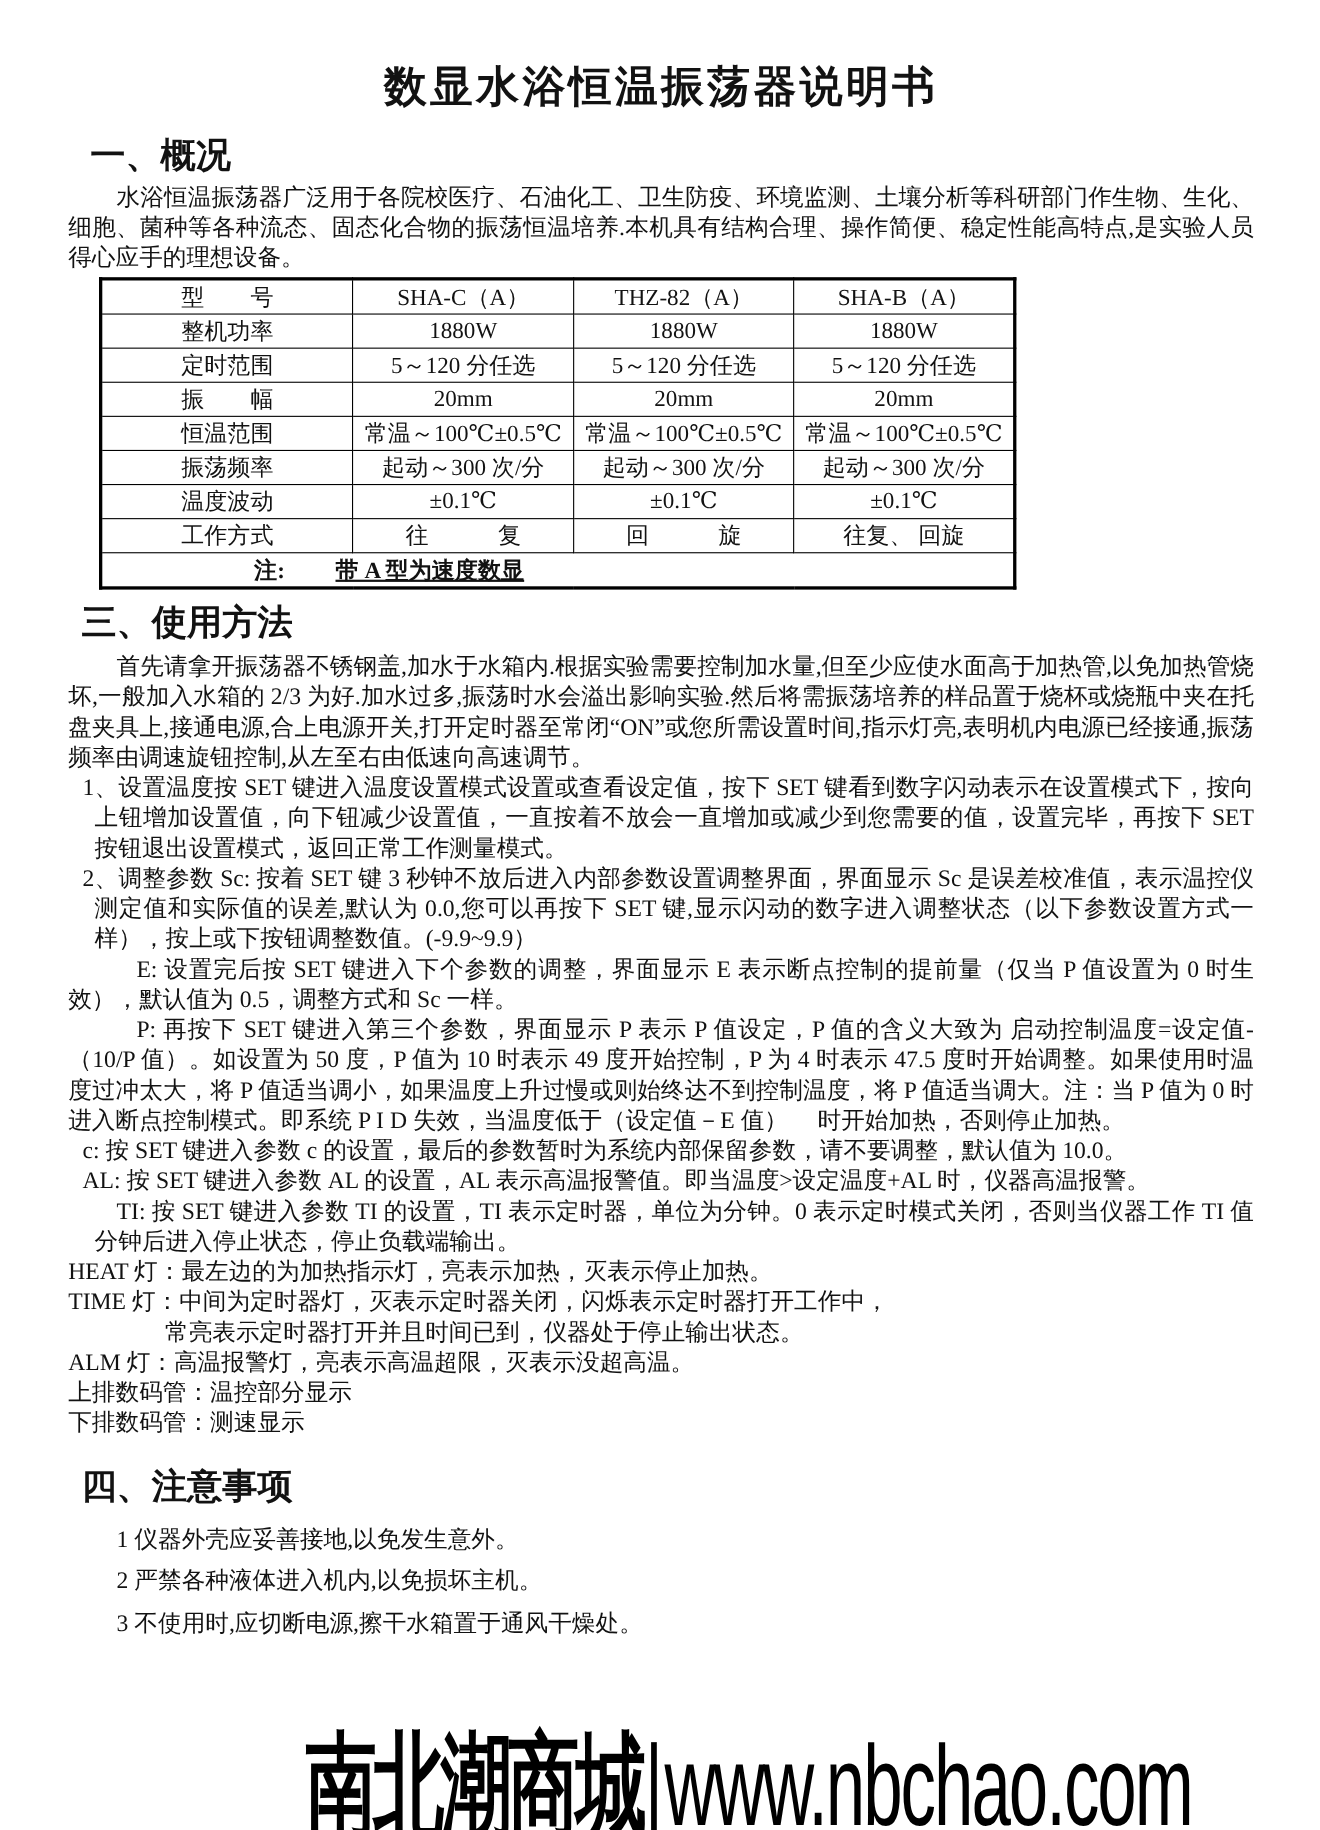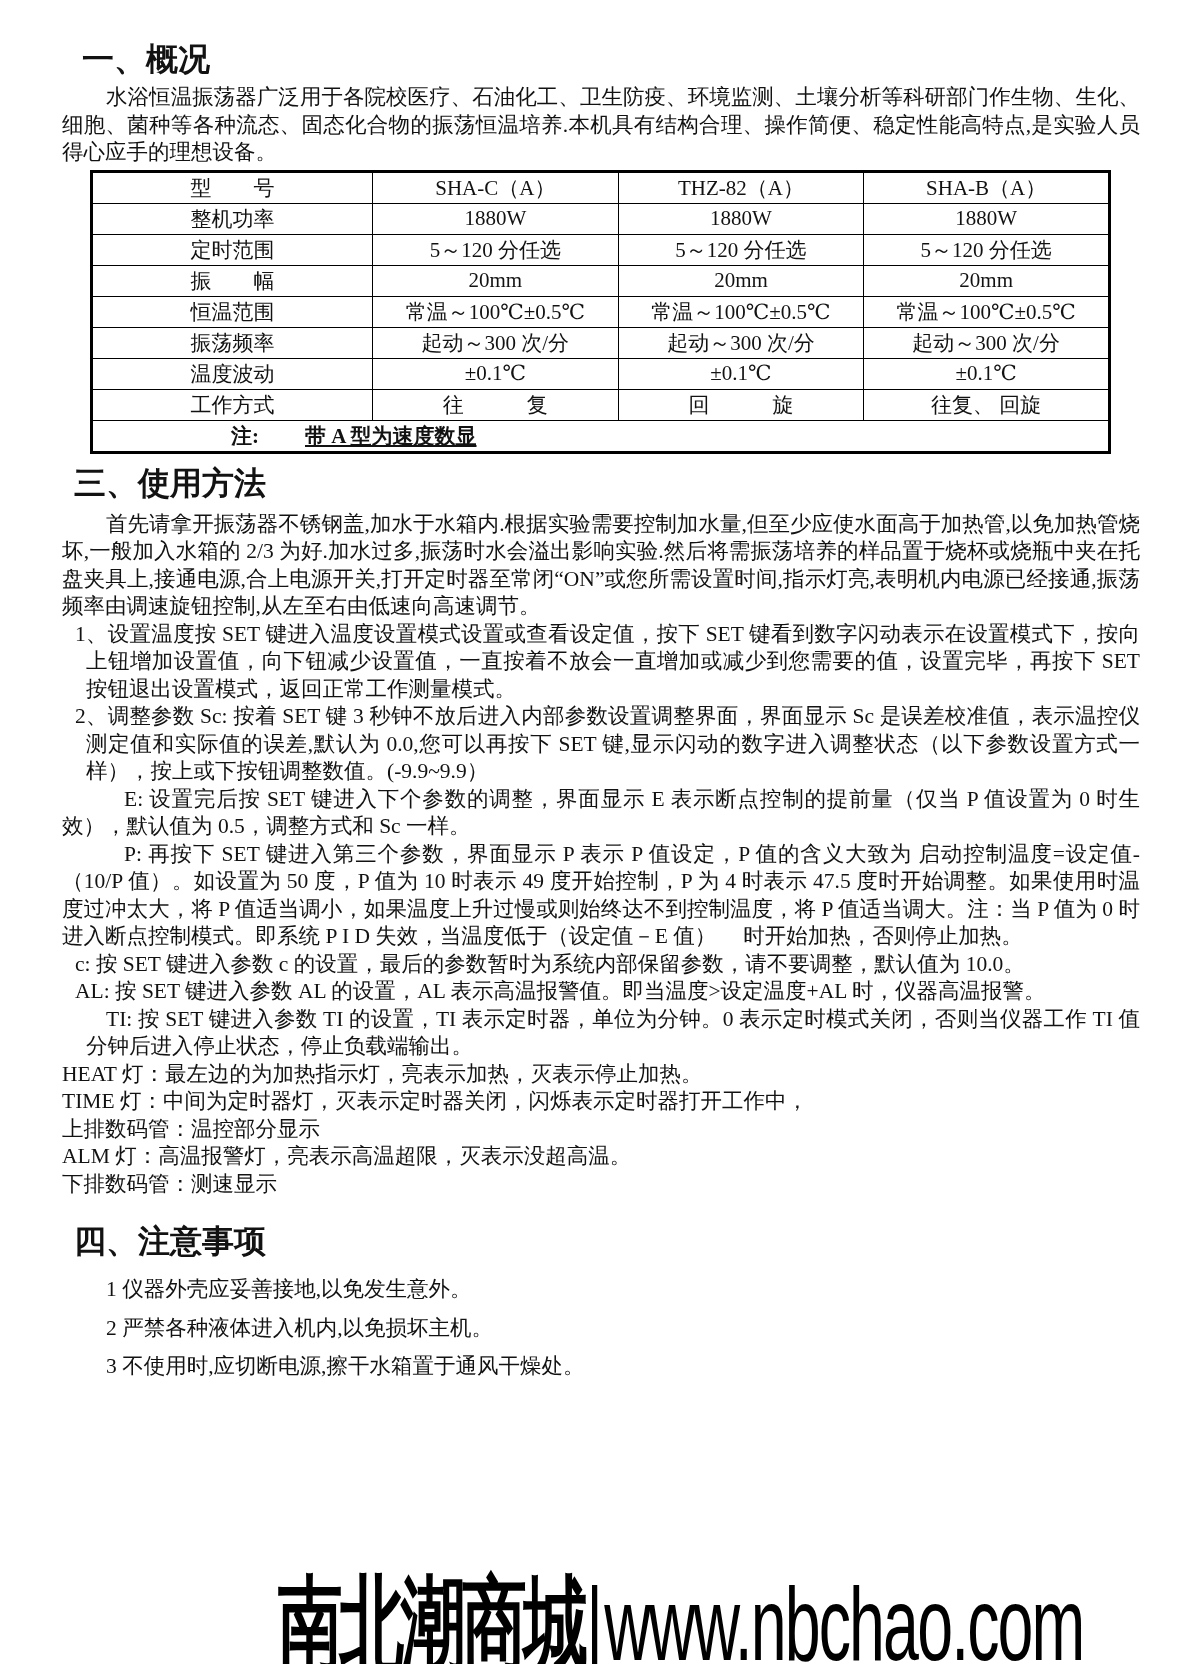--- a/index.html
+++ b/index.html
@@ -18,21 +18,21 @@
   .sec-heading.usage{margin-left:12px;margin-top:8px;margin-bottom:5px;}
   .sec-heading.notice{margin-left:12px;margin-top:22px;margin-bottom:12px;}
   p{font-size:21.5px;line-height:27.5px;margin:0;text-align:justify;}
   .p-intro{text-indent:44px;}
   .p-item{margin-left:24px;text-indent:-11px;}
   .p-param{text-indent:62px;}
   .p-small{margin-left:13px;}
   .p-ti{margin-left:24px;text-indent:20px;}
   .p-cont2{margin-left:88px;}
   .spec-table{
-    border-collapse:collapse;margin:3px 0 2px 28px;width:1021px;
+    border-collapse:collapse;margin:3px 0 2px 28px;width:834px;
     border:3px solid #000;table-layout:fixed;
   }
   .spec-table td{
     border:1.6px solid #000;text-align:center;font-size:21px;
     height:28px;padding:1px 4px;white-space:pre;overflow:hidden;
   }
   .spec-table col.c1{width:27.6%;}
   .spec-table col.c2,.spec-table col.c3,.spec-table col.c4{width:24.13%;}
   .spec-table .note-cell{
     text-align:left;padding-left:138px;font-weight:bold;height:26px;
@@ -47,20 +47,21 @@
   }
   .watermark .cn{font-weight:bold;letter-spacing:-5px;}
   .watermark .sep{font-weight:400;padding:0 2px;}
   .watermark .url{font-weight:400;letter-spacing:-3px;}
 </style>
 </head>
 <body>
 
 <div class="page">
 
+  <h1 class="doc-title">数显水浴恒温振荡器说明书</h1>
 
   <div>
     <div class="sec-heading">一、概况</div>
     <p style="text-indent:44px;">水浴恒温振荡器广泛用于各院校医疗、石油化工、卫生防疫、环境监测、土壤分析等科研部门作生物、生化、细胞、菌种等各种流态、固态化合物的振荡恒温培养.本机具有结构合理、操作简便、稳定性能高特点,是实验人员得心应手的理想设备。</p>
   </div>
 
   <div>
     <table class="spec-table">
       <colgroup>
           <col class="c1">
@@ -129,22 +130,23 @@
     <p class="p-intro">首先请拿开振荡器不锈钢盖,加水于水箱内.根据实验需要控制加水量,但至少应使水面高于加热管,以免加热管烧坏,一般加入水箱的 2/3 为好.加水过多,振荡时水会溢出影响实验.然后将需振荡培养的样品置于烧杯或烧瓶中夹在托盘夹具上,接通电源,合上电源开关,打开定时器至常闭“ON”或您所需设置时间,指示灯亮,表明机内电源已经接通,振荡频率由调速旋钮控制,从左至右由低速向高速调节。</p>
     <p class="p-item">1、设置温度按 SET 键进入温度设置模式设置或查看设定值，按下 SET 键看到数字闪动表示在设置模式下，按向上钮增加设置值，向下钮减少设置值，一直按着不放会一直增加或减少到您需要的值，设置完毕，再按下 SET 按钮退出设置模式，返回正常工作测量模式。</p>
     <p class="p-item">2、调整参数 Sc: 按着 SET 键 3 秒钟不放后进入内部参数设置调整界面，界面显示 Sc 是误差校准值，表示温控仪测定值和实际值的误差,默认为 0.0,您可以再按下 SET 键,显示闪动的数字进入调整状态（以下参数设置方式一样），按上或下按钮调整数值。(-9.9~9.9）</p>
     <p class="p-param">E: 设置完后按 SET 键进入下个参数的调整，界面显示 E  表示断点控制的提前量（仅当 P 值设置为 0 时生效），默认值为 0.5，调整方式和 Sc 一样。</p>
     <p class="p-param">P: 再按下 SET 键进入第三个参数，界面显示 P 表示 P 值设定，P 值的含义大致为 启动控制温度=设定值-（10/P 值）。如设置为 50 度，P 值为 10 时表示 49 度开始控制，P 为 4 时表示 47.5 度时开始调整。如果使用时温度过冲太大，将 P 值适当调小，如果温度上升过慢或则始终达不到控制温度，将 P 值适当调大。注：当 P 值为 0 时进入断点控制模式。即系统 P I D 失效，当温度低于（设定值－E 值）　 时开始加热，否则停止加热。</p>
     <p class="p-small">c: 按 SET 键进入参数 c 的设置，最后的参数暂时为系统内部保留参数，请不要调整，默认值为 10.0。</p>
     <p class="p-small">AL: 按 SET 键进入参数 AL 的设置，AL 表示高温报警值。即当温度&gt;设定温度+AL 时，仪器高温报警。</p>
     <p class="p-ti">TI: 按 SET 键进入参数 TI 的设置，TI 表示定时器，单位为分钟。0 表示定时模式关闭，否则当仪器工作 TI 值分钟后进入停止状态，停止负载端输出。</p>
     <p>HEAT 灯：最左边的为加热指示灯，亮表示加热，灭表示停止加热。</p>
     <p>TIME 灯：中间为定时器灯，灭表示定时器关闭，闪烁表示定时器打开工作中，</p>
+    <p class="p-cont2">常亮表示定时器打开并且时间已到，仪器处于停止输出状态。</p>
+    <p>ALM 灯：高温报警灯，亮表示高温超限，灭表示没超高温。</p>
     <p>上排数码管：温控部分显示</p>
-    <p>ALM 灯：高温报警灯，亮表示高温超限，灭表示没超高温。</p>
     <p>下排数码管：测速显示</p>
   </div>
 
   <div>
     <div class="sec-heading notice">四、注意事项</div>
     <p class="sec4-item">1 仪器外壳应妥善接地,以免发生意外。</p>
     <p class="sec4-item">2 严禁各种液体进入机内,以免损坏主机。</p>
     <p class="sec4-item">3 不使用时,应切断电源,擦干水箱置于通风干燥处。</p>
   </div>
 

